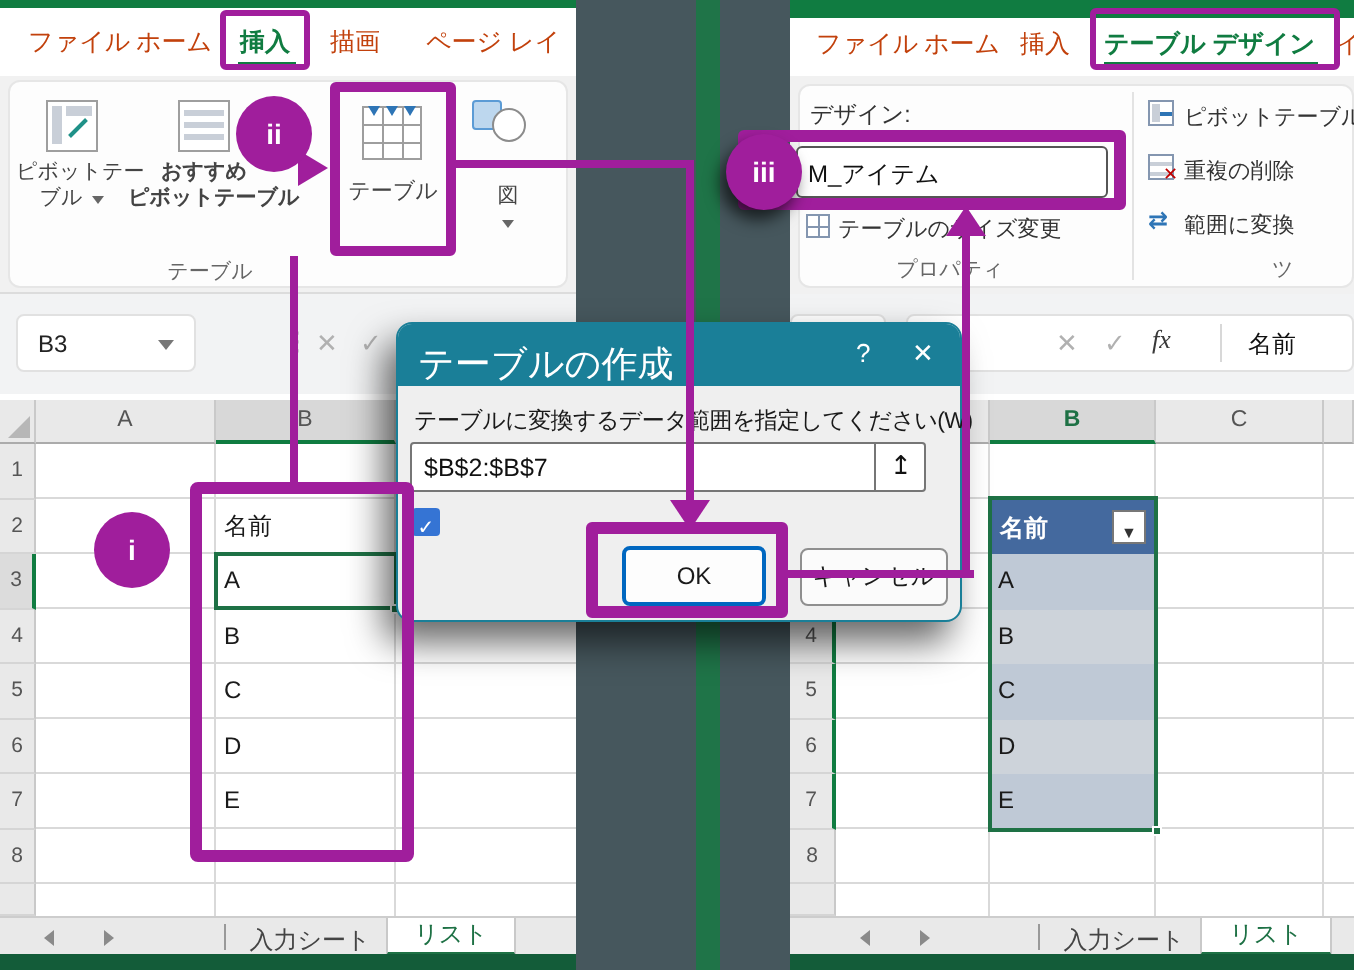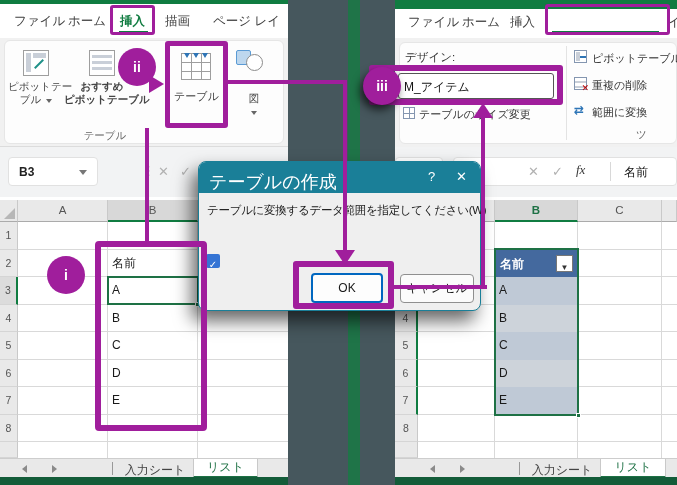--- a/index.html
+++ b/index.html
@@ -1,20 +1,20 @@
 <!DOCTYPE html>
 <html style="--annotation: #A01E9C; --excel-green: #107C41; --active-green: #1E7145; --status-green: #135C39; --band: #46575D; --band-stripe: #1F7448; --dialog-titlebar: #1A7F98; --table-header-blue: #44699E; --band-row-dark: #BFC9D6; --band-row-light: #CDD3DA; --checkbox-blue: #3574D4; --ok-border-blue: #0067C0;"><head>
 <meta charset="utf-8">
 <style>
   html,body{margin:0;padding:0;background:#222;}
   *{box-sizing:border-box;font-family:"Liberation Sans","DejaVu Sans",sans-serif;}
   .stage{position:relative;width:677px;height:485px;overflow:hidden;background:var(--band,#46575D);}
   .abs{position:absolute;}
   .win{position:absolute;top:0;height:485px;overflow:hidden;background:#fff;}
-  .tab{position:absolute;font-size:12.5px;color:#404040;white-space:nowrap;cursor:default;}
+  .tab{position:absolute;font-size:12.5px;color:#c2410c;white-space:nowrap;cursor:default;}
   .tab.active{color:var(--excel-green,#107C41);font-weight:bold;}
   .ribbon-bg{background:#F1F1F1;}
   .card{background:#FDFDFD;border:1px solid #E6E6E6;border-radius:6px;}
   .riblab{font-size:10.5px;color:#444;text-align:center;line-height:13px;white-space:nowrap;}
   .grplab{font-size:10.5px;color:#666;text-align:center;white-space:nowrap;}
   .colhdr{position:absolute;top:0;height:22px;background:#E9E9E9;border-bottom:1px solid #ABABAB;border-right:1px solid #C9C9C9;
           font-size:11.5px;color:#555;text-align:center;line-height:21px;}
   .colhdr.sel{background:#D8D8D8;border-bottom:2px solid var(--excel-green,#107C41);}
   .rowhdr{position:absolute;left:0;background:#E9E9E9;border-right:1px solid #C9C9C9;border-bottom:1px solid #D5D5D5;
           font-size:10.5px;color:#555;text-align:center;}
@@ -99,21 +99,21 @@
       <div class="riblab" style="position:absolute;left:0;top:48px;width:44px;">
         <span>図</span><br>
         <span class="tri" style="display:inline-block;position:static;border-left:3.5px solid transparent;border-right:3.5px solid transparent;border-top:4px solid #666;"></span>
       </div>
     </div>
 
     <div class="grplab" style="position:absolute;left:60px;top:129px;width:90px;">テーブル</div>
     <div class="abs" style="left:0;top:146px;width:288px;height:1px;background:#DCDCDC;"></div>
 
     <div class="abs" style="left:0;top:147px;width:288px;height:50px;background:#F2F3F4;"></div>
-    <div class="abs" style="left:8px;top:157px;width:90px;height:29px;background:#fff;border:1px solid #E1E1E1;border-radius:4px;font-weight:bold;">
+    <div class="abs" style="left:8px;top:157px;width:90px;height:29px;background:#fff;border:1px solid #E1E1E1;border-radius:4px;">
       <span style="position:absolute;left:10px;top:7px;font-size:12px;color:#222;">B3</span>
       <span class="tri" style="left:70px;top:12px;border-left:4px solid transparent;border-right:4px solid transparent;border-top:5px solid #777;"></span>
     </div>
     <span class="abs gray-ic" style="left:142px;top:163px;color:#8a8a8a;">⋮</span>
     <span class="abs gray-ic" style="left:158px;top:164px;">✕</span>
     <span class="abs gray-ic" style="left:180px;top:164px;">✓</span>
 
     <div class="abs" style="left:0;top:200px;width:288px;height:258px;background:#fff;">
       <div class="abs" style="left:0;top:0;width:18px;height:22px;background:#E9E9E9;border-right:1px solid #C9C9C9;border-bottom:1px solid #ABABAB;">
         <span class="tri" style="right:2px;bottom:2px;border-left:11px solid transparent;border-bottom:11px solid #B7B7B7;"></span>
@@ -156,37 +156,39 @@
     </div>
     <div class="statusbar"></div>
   </div>
 
   <div class="win" style="left:395px;width:282px;">
     <div class="abs" style="left:0;top:0;width:282px;height:9px;background:var(--excel-green,#107C41);"></div>
     <div class="abs" style="left:0;top:9px;width:282px;height:29px;background:#fff;"></div>
     <div class="tab" style="left:13px;top:14px;">ファイル</div>
     <div class="tab" style="left:67px;top:14px;">ホーム</div>
     <div class="tab" style="left:115px;top:14px;">挿入</div>
+    <div class="tab active" style="left:157px;top:14px;">テーブル デザイン</div>
     <div class="abs" style="left:157px;top:31px;width:107px;height:2.5px;background:var(--excel-green,#107C41);"></div>
     <div class="tab" style="left:273px;top:14px;">イ</div>
 
     <div class="abs ribbon-bg" style="left:0;top:38px;width:282px;height:109px;"></div>
     <div class="abs card" style="left:4px;top:42px;width:278px;height:102px;"></div>
 
     <div class="abs" style="left:10px;top:50px;font-size:11.5px;color:#333;">デザイン:</div>
     <div class="abs" style="left:6px;top:105px;width:155px;height:18px;">
       <div class="abs" style="left:2px;top:2px;width:12px;height:12px;border:1px solid #8496B0;background:
            linear-gradient(#8496B0,#8496B0) 0 5px/12px 1px no-repeat,
            linear-gradient(#8496B0,#8496B0) 5px 0/1px 12px no-repeat,#fff;"></div>
       <span style="position:absolute;left:18px;top:2px;font-size:11px;color:#333;white-space:nowrap;">テーブルのサイズ変更</span>
     </div>
 
     <div class="abs" style="left:3px;top:73px;width:156px;height:26px;background:#fff;border:1px solid #555;border-radius:3px;">
       <span style="position:absolute;left:5px;top:5px;font-size:12px;color:#111;">M_アイテム</span>
     </div>
+    <div class="grplab" style="position:absolute;left:30px;top:128px;width:100px;">プロパティ</div>
 
     <div class="abs" style="left:171px;top:46px;width:1px;height:94px;background:#E3E3E3;"></div>
 
     <div class="abs" style="left:179px;top:48px;width:103px;height:20px;overflow:hidden;">
       <div class="abs" style="left:0;top:2px;width:13px;height:13px;border:1px solid #8496B0;background:#fff;">
         <div class="abs" style="left:1px;top:1px;width:4px;height:9px;background:#C9CFD8;"></div>
         <div class="abs" style="left:5px;top:5px;width:6px;height:2px;background:#2E75B6;"></div>
       </div>
       <span style="position:absolute;left:18px;top:3px;font-size:11px;color:#333;white-space:nowrap;">ピボットテーブル</span>
     </div>
@@ -262,20 +264,26 @@
     <div class="statusbar"></div>
   </div>
 
   <div class="abs" style="left:198px;top:161px;width:283px;height:150px;background:#EFEFEF;border:1px solid var(--dialog-titlebar,#1A7F98);border-radius:8px;z-index:5;box-shadow:-6px 10px 18px rgba(0,0,0,0.6);">
     <div class="abs" style="left:0;top:0;width:281px;height:31px;background:var(--dialog-titlebar,#1A7F98);border-radius:7px 7px 0 0;">
       <span style="position:absolute;left:10px;top:8px;color:#fff;font-size:18px;">テーブルの作成</span>
       <span style="position:absolute;left:229px;top:7px;color:#fff;font-size:13px;">?</span>
       <span style="position:absolute;left:257px;top:7px;color:#fff;font-size:13px;">✕</span>
     </div>
     <div style="position:absolute;left:8px;top:41px;font-size:11.5px;color:#1a1a1a;letter-spacing:-0.3px;white-space:nowrap;">テーブルに変換するデータ範囲を指定してください(W)</div>
+    <div class="abs" style="left:6px;top:59px;width:258px;height:25px;background:#fff;border:1px solid #767676;border-radius:2px;">
+      <span style="position:absolute;left:6px;top:5px;font-size:12.5px;color:#111;">$B$2:$B$7</span>
+      <div class="abs" style="left:231px;top:0;width:26px;height:23px;border-left:1px solid #767676;text-align:center;">
+        <span style="font-size:13px;color:#111;line-height:22px;">↥</span>
+      </div>
+    </div>
     <div class="abs" style="left:7px;top:92px;width:14px;height:14px;background:var(--checkbox-blue,#3574D4);border-radius:2px;text-align:center;">
       <span style="color:#fff;font-size:10px;line-height:13px;font-weight:bold;">✓</span>
     </div>
     <div class="dlg-btn" style="left:112px;top:111px;width:72px;height:30px;background:#FDFDFD;border:2px solid var(--ok-border-blue,#0067C0);">OK</div>
     <div class="dlg-btn" style="left:201px;top:112px;width:74px;height:29px;background:#FBFBFB;border:1px solid #8F8F8F;">キャンセル</div>
   </div>
 
   <div class="abs" style="left:0;top:0;width:677px;height:485px;z-index:20;pointer-events:none;">
 
     <div class="anno-box" style="left:110px;top:5px;width:45px;height:30px;border-width:3px;"></div>

